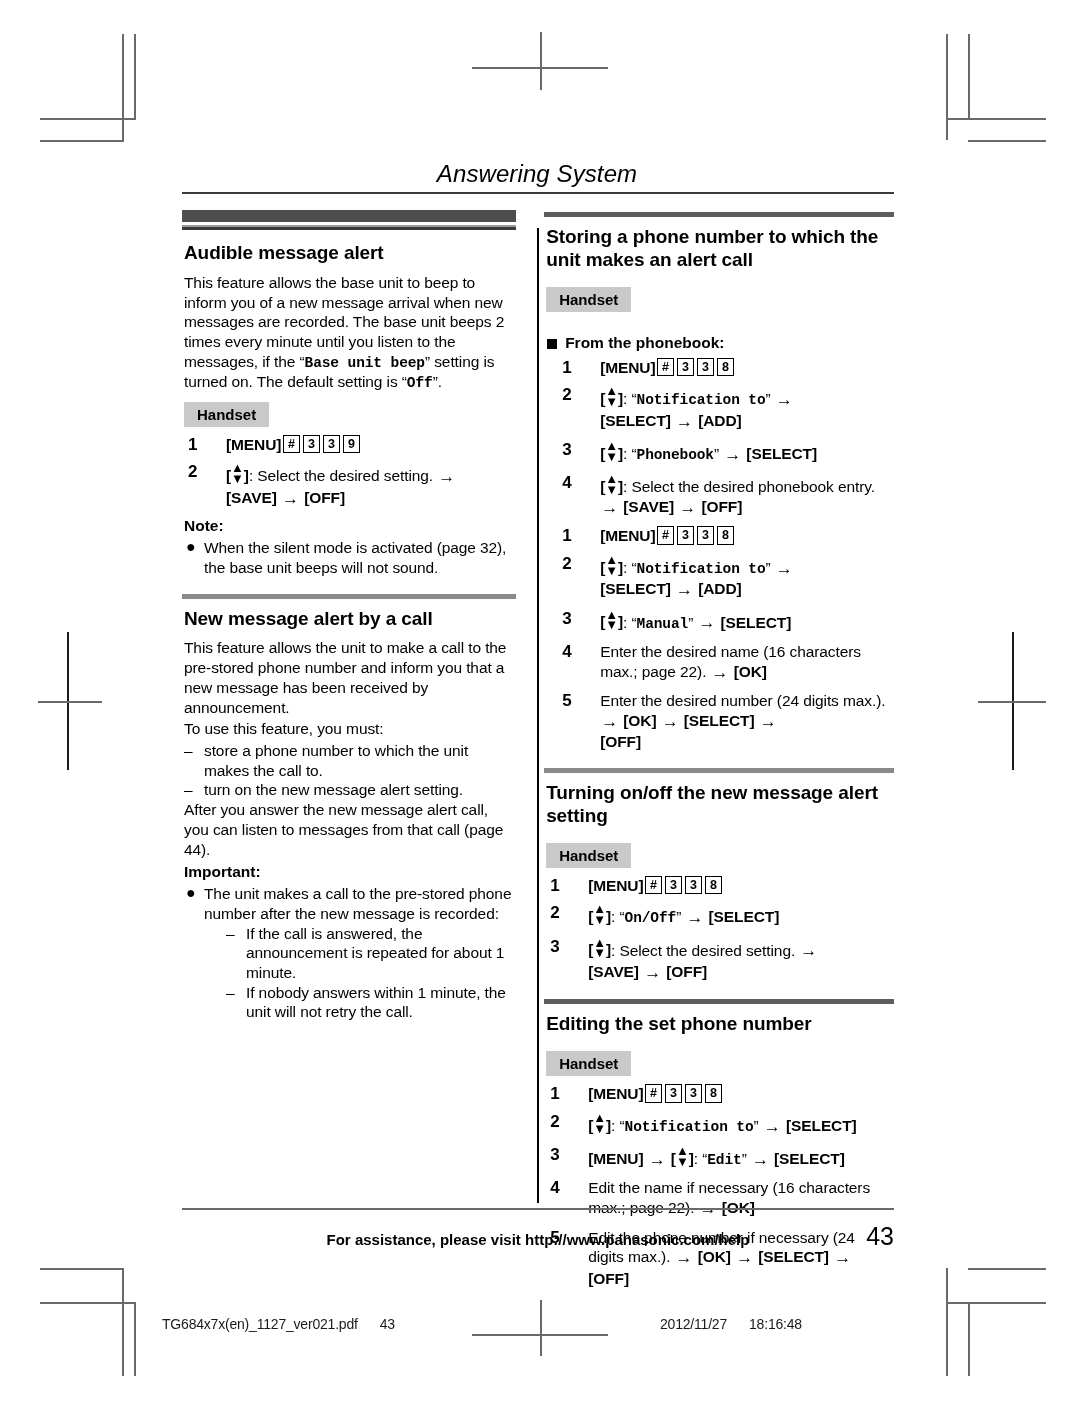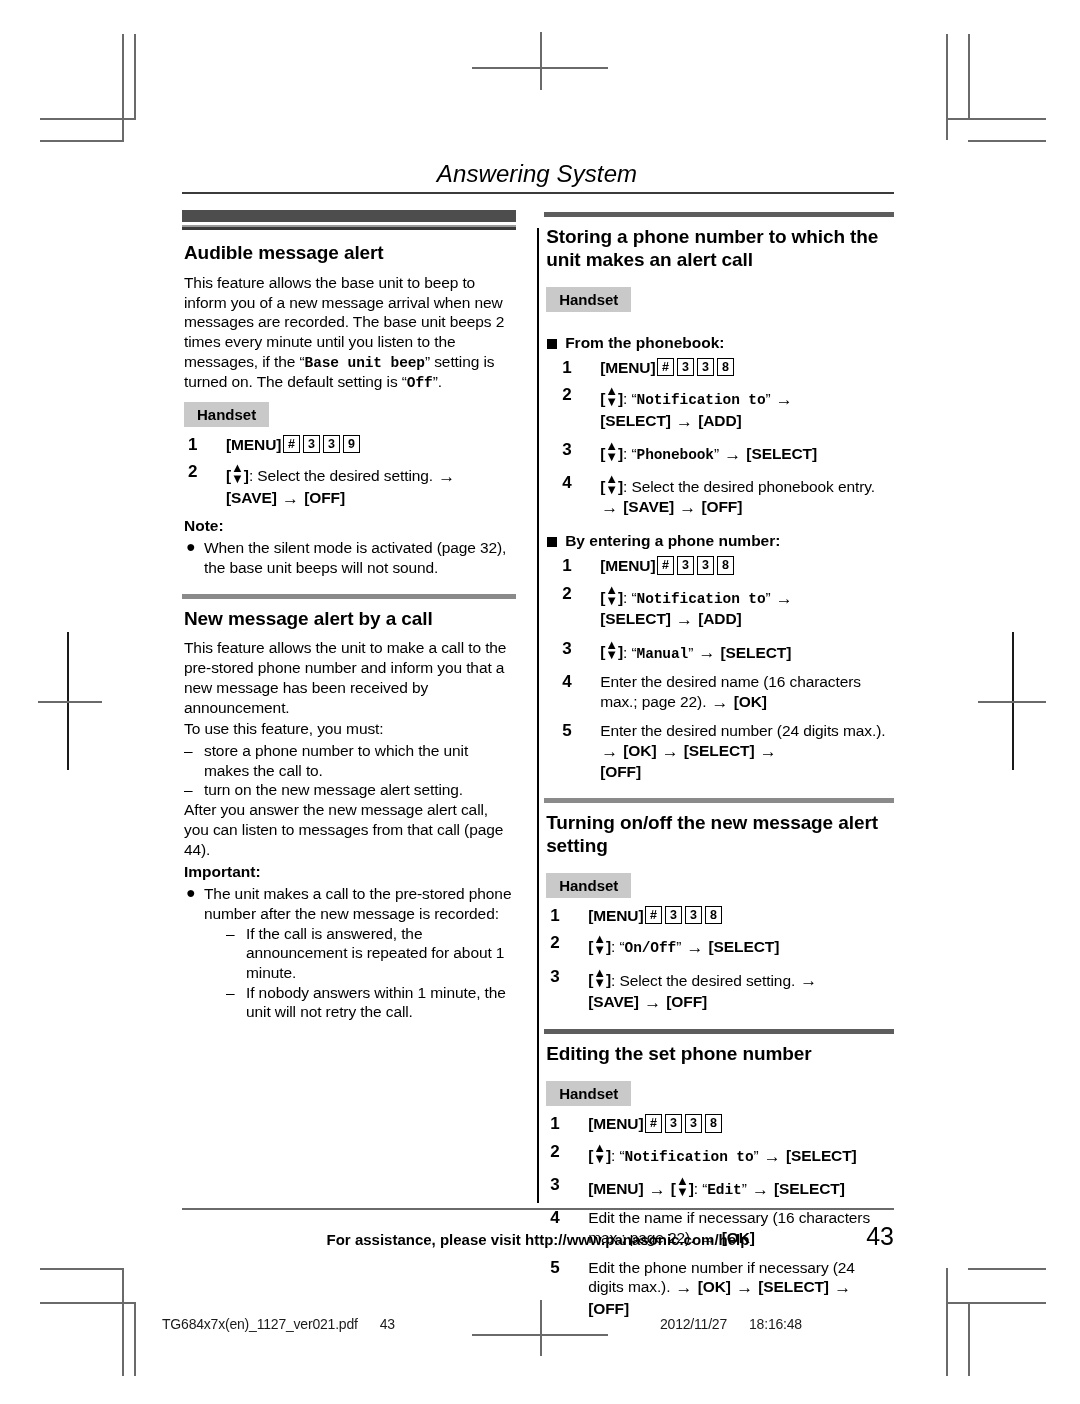--- a/index.html
+++ b/index.html
@@ -298,21 +298,20 @@
           <li>
             <span class="num">3</span>
             <span class="br">[<span class="ud"><i>▲</i><i>▼</i></span>]</span>: “<span class="mono">Phonebook</span>” <span class="arr">→</span> <span class="br">[SELECT]</span>
           </li>
           <li>
             <span class="num">4</span>
             <span class="br">[<span class="ud"><i>▲</i><i>▼</i></span>]</span><span>: Select the desired phonebook entry. </span><span class="arr">→</span> <span class="br">[SAVE]</span> <span class="arr">→</span> <span class="br">[OFF]</span>
           </li>
         </ol>
 
-        <div class="sqhead"><span class="sq"></span><span>By entering a phone number:</span></div>
 
         <ol class="steps indent">
           <li>
             <span class="num">1</span>
             <span class="br">[MENU]</span><span class="key">#</span><span class="key">3</span><span class="key">3</span><span class="key">8</span>
           </li>
           <li>
             <span class="num">2</span>
             <span class="br">[<span class="ud"><i>▲</i><i>▼</i></span>]</span>: “<span class="mono">Notification to</span>” <span class="arr">→</span><br><span class="br">[SELECT]</span> <span class="arr">→</span> <span class="br">[ADD]</span>
           </li>

